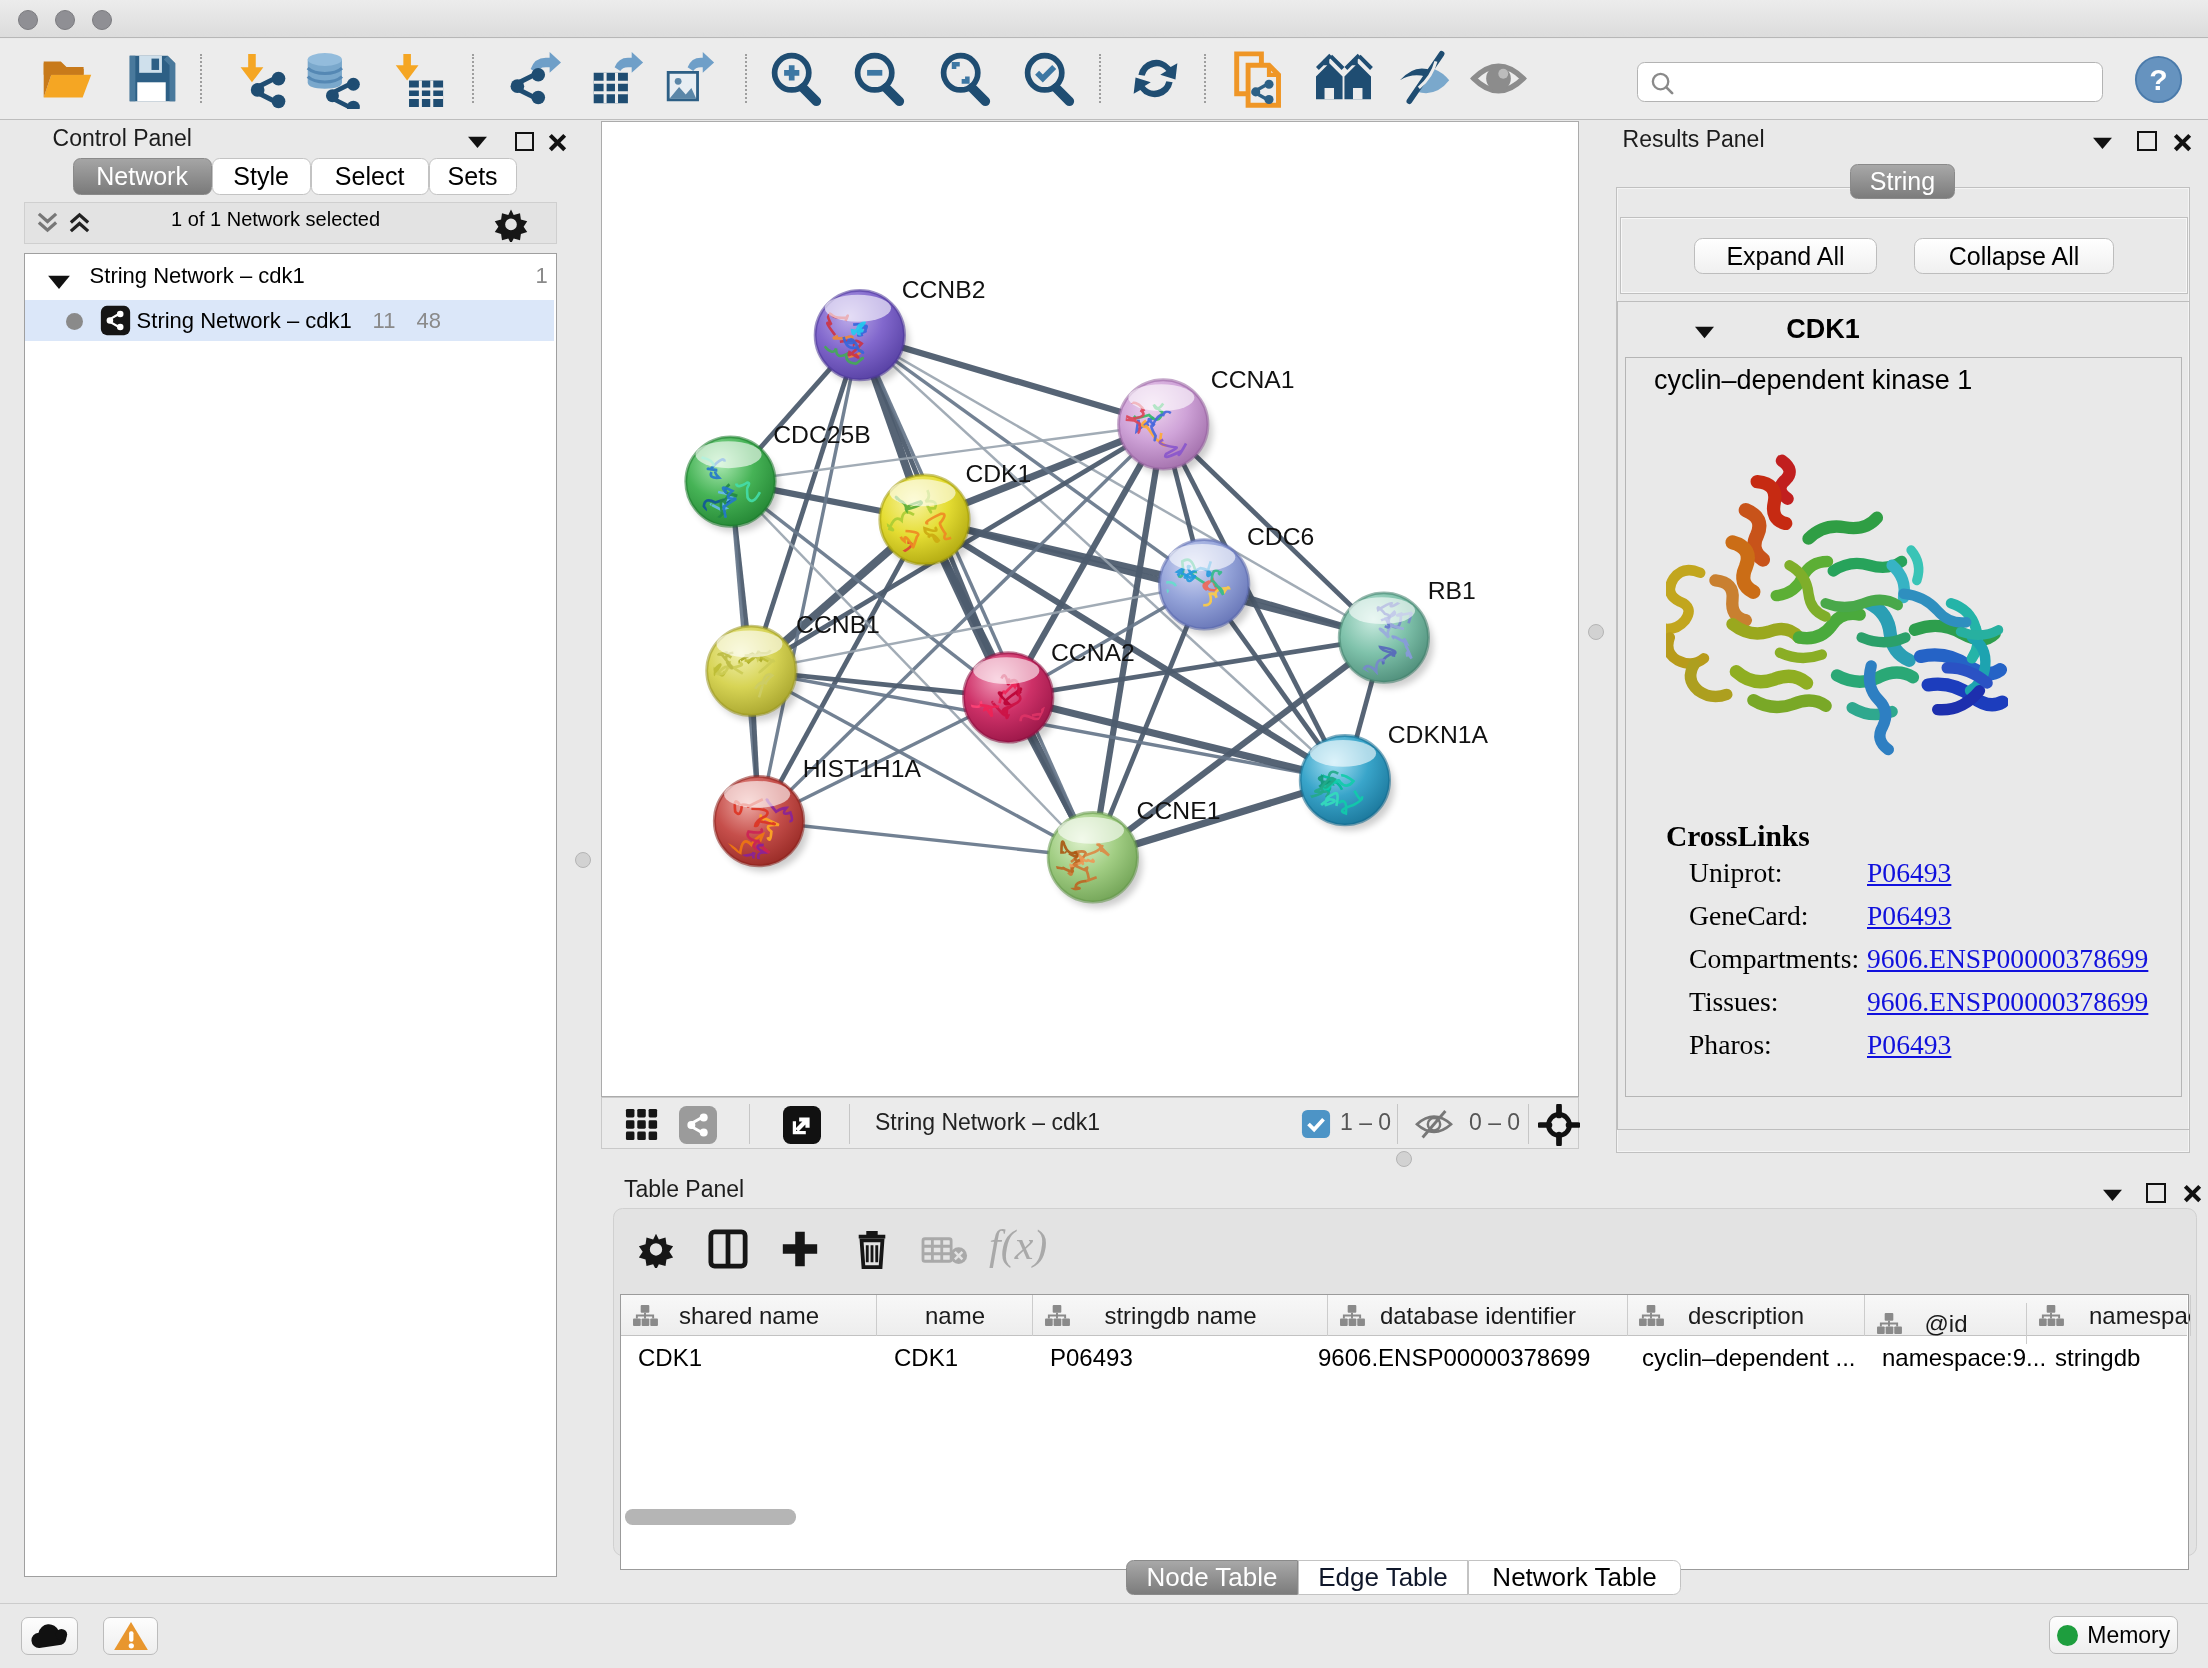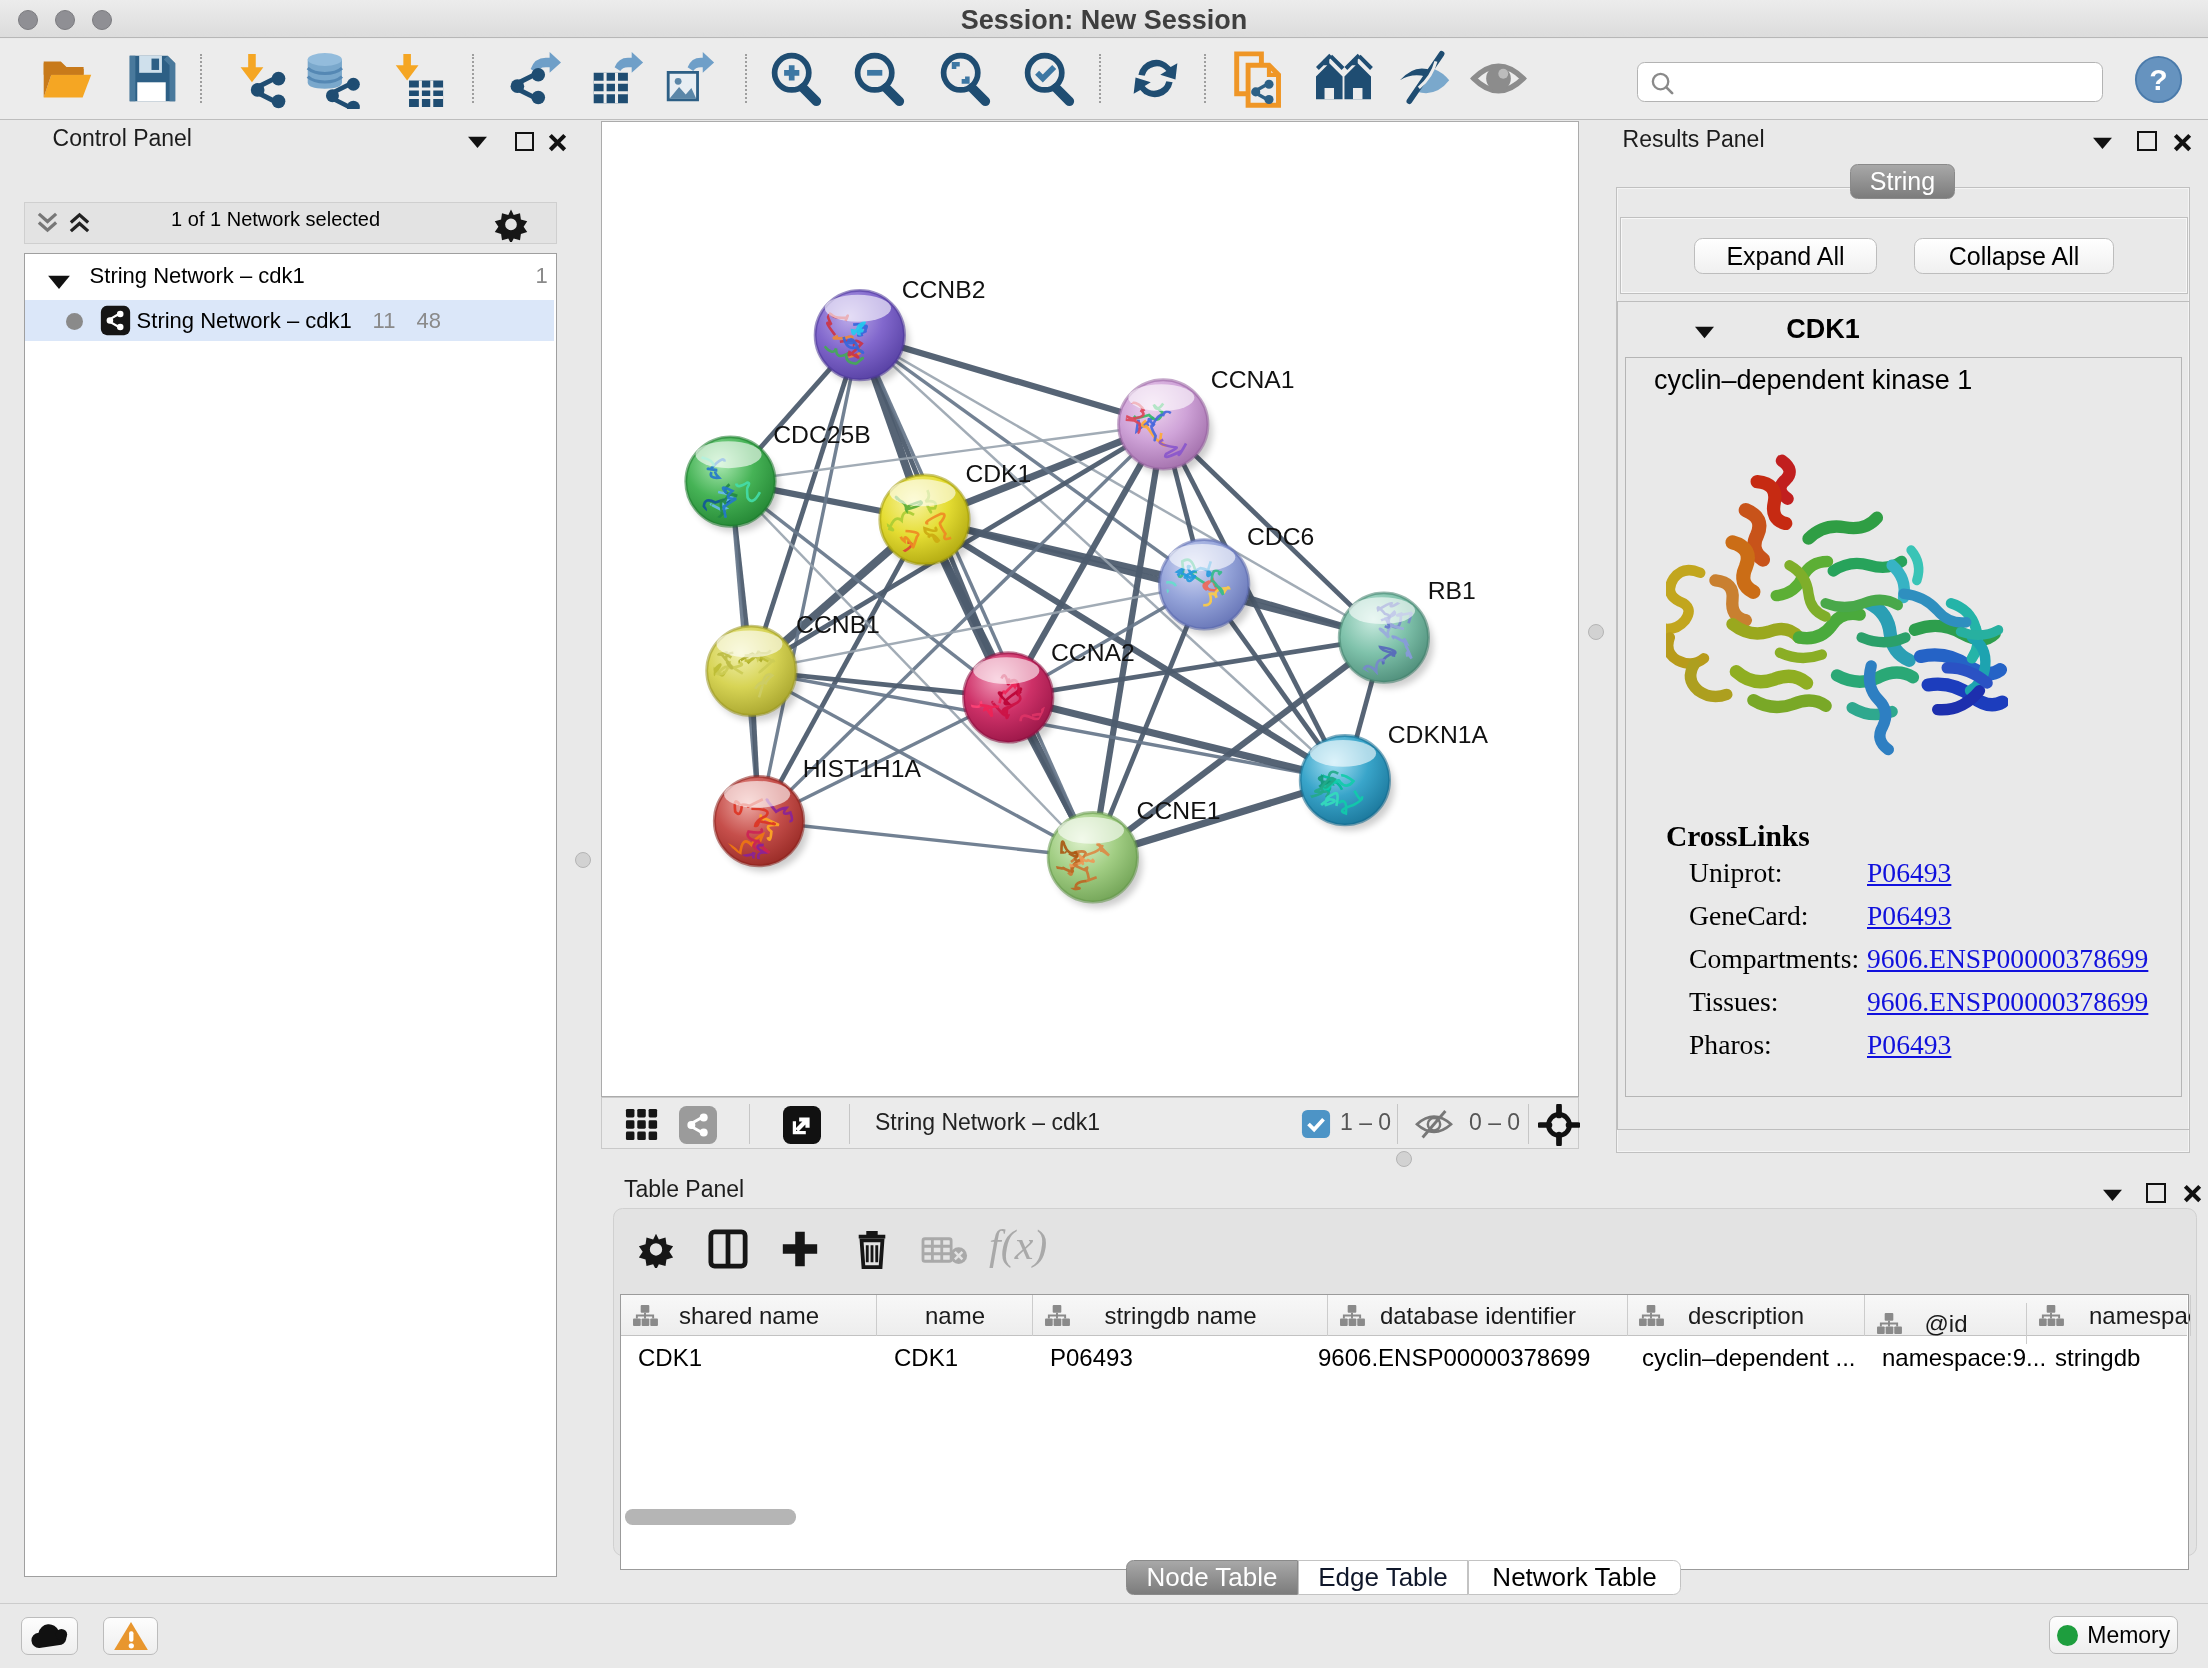--- a/index.html
+++ b/index.html
@@ -47,21 +47,20 @@
   border:1.9px solid #bcbcbc; border-radius:7px; display:flex; align-items:center;
   justify-content:center; }
 </style>
 </head>
 <body>
 
 <div class="abs" id="titlebar">
   <div class="tlight" style="left:18px"></div>
   <div class="tlight" style="left:55px"></div>
   <div class="tlight" style="left:92px"></div>
-  <div id="wintitle">Session: New Session</div>
 </div>
 
 <div class="abs" id="toolbar">
   <svg class="ticon" style="left:36px" width="61" height="57" viewBox="0 0 32 30">
     <path d="M4 6 h9 l3 3 h9 v4 h-21 z" fill="#c87a1a"></path>
     <path d="M4 25 L8 13 h21 l-4.5 12 z" fill="#f5a623"></path>
     <path d="M4 25 V7 h8 l3 3 h10 v3 H8 L4 25" fill="#c87a1a"></path>
   </svg>
   <svg class="ticon" style="left:124px" width="55" height="57" viewBox="0 0 29 30">
     <path d="M3 3 h20 l4 4 v20 h-24 z" fill="#2d5f85"></path>
@@ -189,20 +188,23 @@
   </div>
   <svg style="position:absolute;left:2134px;top:16px" width="49" height="49" viewBox="0 0 52 52">
     <circle cx="26" cy="26" r="24" fill="#6693bf"></circle>
     <circle cx="26" cy="26" r="24" fill="none" stroke="#4b7bab" stroke-width="2"></circle>
     <text x="26" y="37" font-size="32" font-weight="bold" fill="#fff" text-anchor="middle" font-family="Liberation Sans">?</text>
   </svg>
 </div>
 
 <div class="abs" id="cpanel">
   <div class="ptitle" style="position:absolute;left:45px;top:4.8px">Control Panel</div>
+  <div style="position:absolute;left:65px;top:38px">
+    <span class="tab active" style="width:139px">Network</span><span class="tab" style="width:99px">Style</span><span class="tab" style="width:118px">Select</span><span class="tab" style="width:88px">Sets</span>
+  </div>
   <svg style="position:absolute;left:458px;top:13.3px" width="23" height="17" viewBox="0 0 24 18">
       <path d="M2 4 h20 l-10 12 z" fill="#111"></path>
     </svg>
   <div style="position:absolute;left:507px;top:12.4px;width:19px;height:19px;border:2.9px solid #111"></div>
   <svg style="position:absolute;left:538px;top:11.4px" width="23" height="23" viewBox="0 0 24 24">
       <path d="M3 6 L6 3 l6 6 l6 -6 l3 3 -6 6 6 6 -3 3 -6 -6 -6 6 -3 -3 6 -6 z" fill="#111"></path>
     </svg>
   <div style="position:absolute;left:16px;top:82px;width:533px;height:42px;background:#e3e3e3;border:1px solid #cfcfcf"></div>
   <svg style="position:absolute;left:27px;top:91px" width="25" height="23" viewBox="0 0 26 24">
       <path d="M4 3 l9 8 9 -8 M4 12 l9 8 9 -8" fill="none" stroke="#777" stroke-width="3.4"></path>

